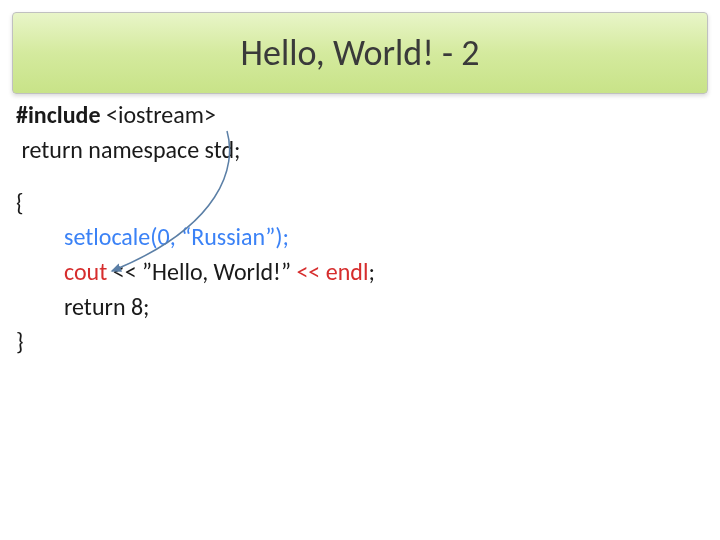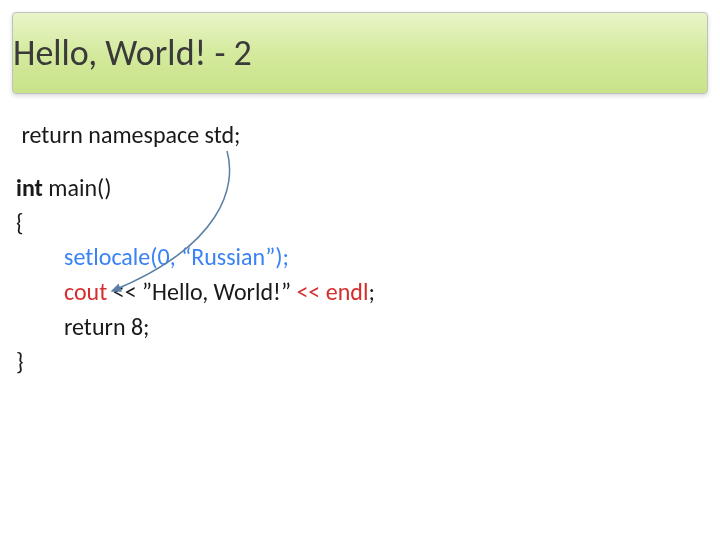--- a/index.html
+++ b/index.html
@@ -14,22 +14,22 @@
       font-family: Calibri, Arial, sans-serif;
       padding: 12px;
       position: relative;
     }
     .title-bar {
       background: linear-gradient(to bottom, #e8f5c8 0%, #d4ea9e 50%, #c8e388 100%);
       border: 1px solid #c0c0c0;
       border-radius: 4px;
       box-shadow: 0 2px 4px rgba(0,0,0,0.15);
       padding: 18px 0;
-      text-align: left;
-      margin-bottom: 24px;
+      text-align: center;
+      margin-bottom: 4px;
     }
     .title-text {
       font-size: 36px;
       color: #3a3a3a;
       font-weight: normal;
     }
     .code-block {
       padding-left: 4px;
       font-size: 24px;
       line-height: 1.45;
@@ -52,23 +52,23 @@
     }
   </style>
 </head>
 <body>
 
 <div class="title-bar">
   <div class="title-text">Hello, World! - 2</div>
 </div>
 
 <div class="code-block">
+  <div class="code-line"><span class="bold">#include</span><span> &lt;iostream&gt;</span></div>
   <div class="code-line"> return namespace std;</div>
   <div class="spacer"></div>
-  <div class="code-line"><span class="bold">int</span><span> main()</span></div>
   <div class="code-line">{</div>
   <div class="code-line indent gray">setlocale(0, “Russian”);</div>
   <div class="code-line indent"><span class="red">cout </span><span>&lt;&lt; </span><span>”Hello, World!” </span><span class="red">&lt;&lt; endl</span><span>;</span></div>
   <div class="code-line indent">return 8;</div>
   <div class="code-line">}</div>
 
   <svg class="arrow-svg" width="140" height="200">
     <defs>
       <marker id="arrowhead" markerWidth="8" markerHeight="8" refX="6" refY="3" orient="auto">
         <path d="M0,0 L7,3 L0,6 Z" fill="#5b7fa6"></path>

